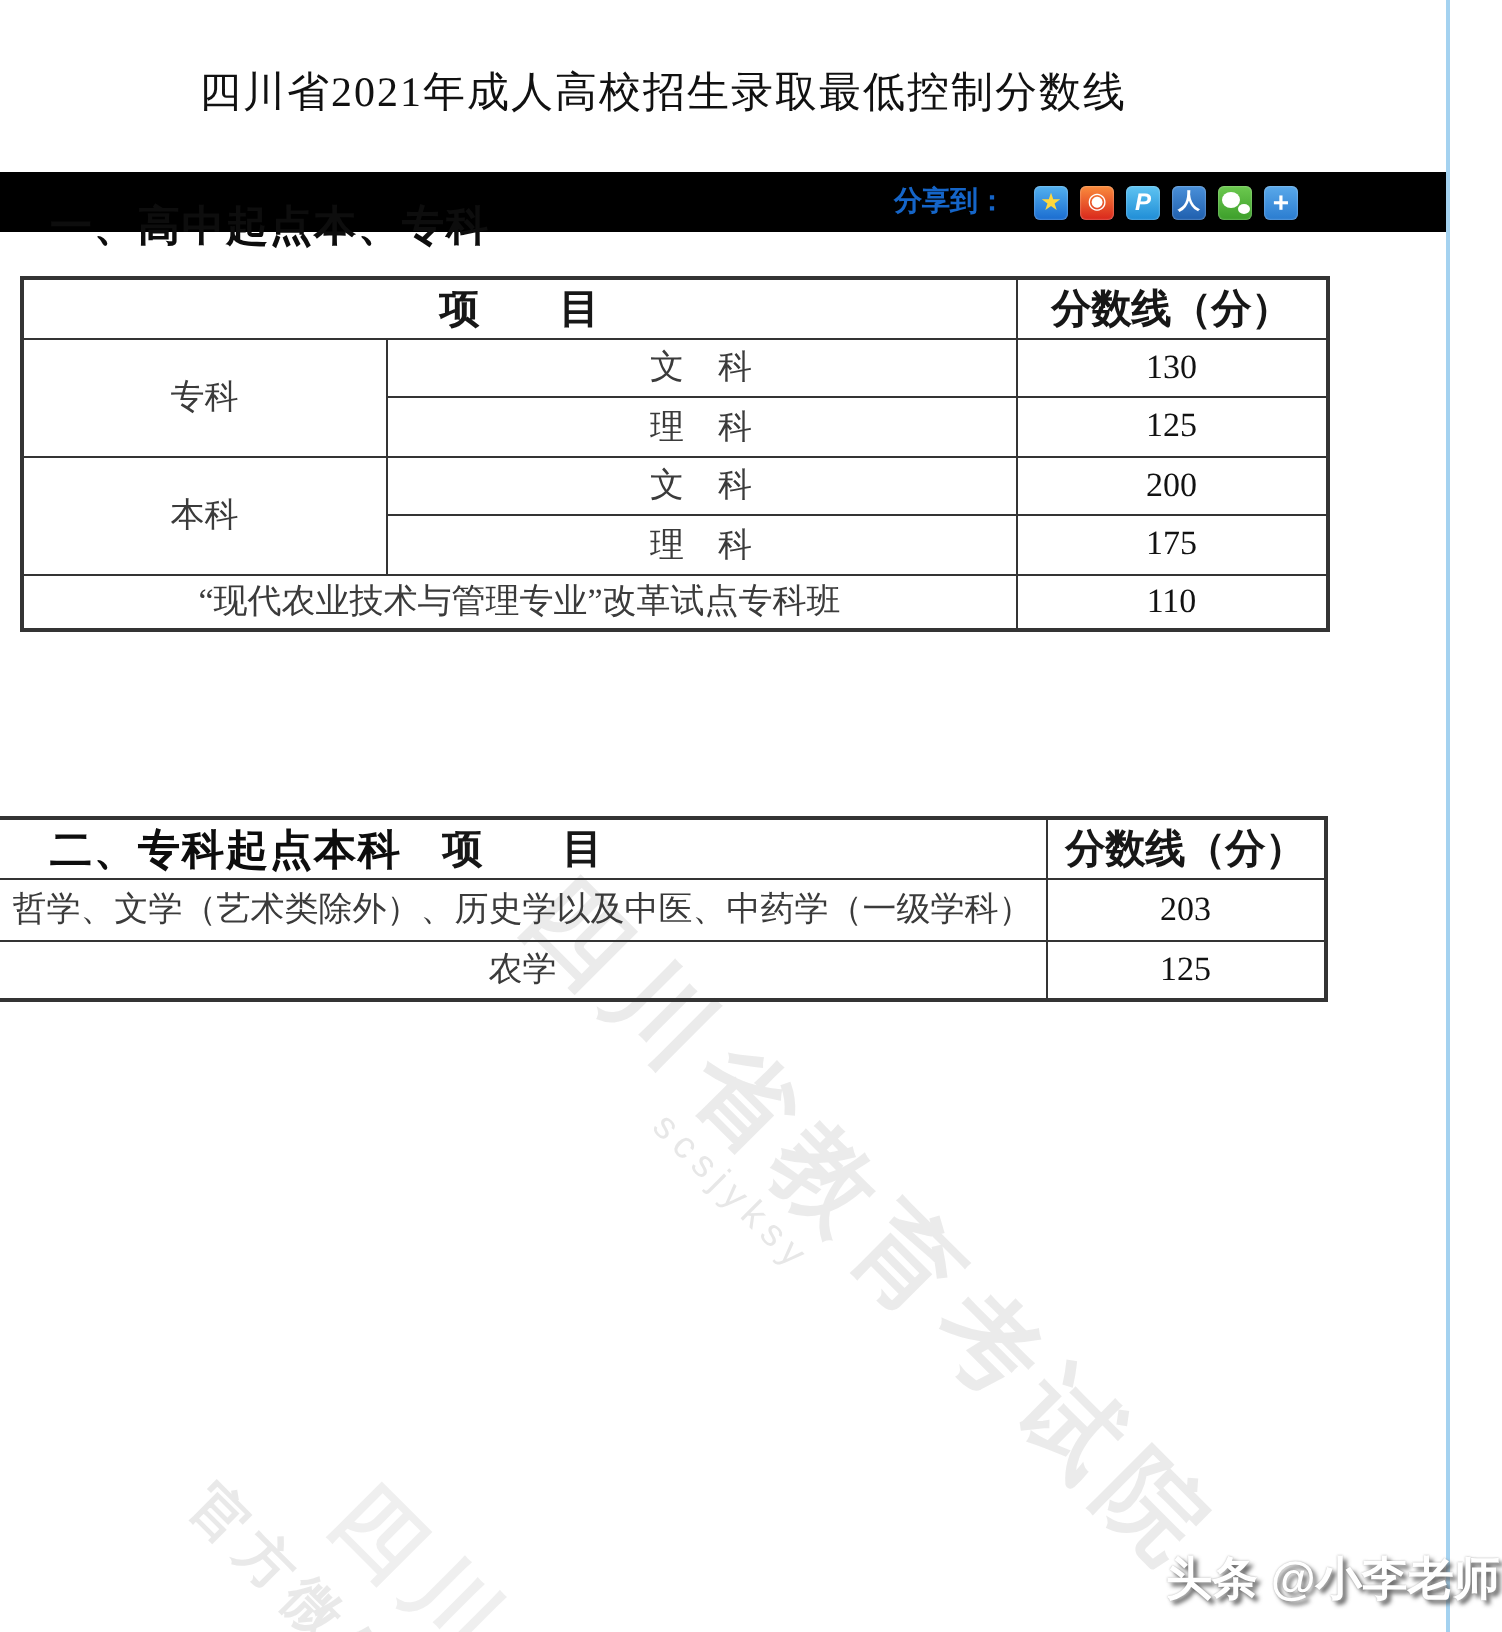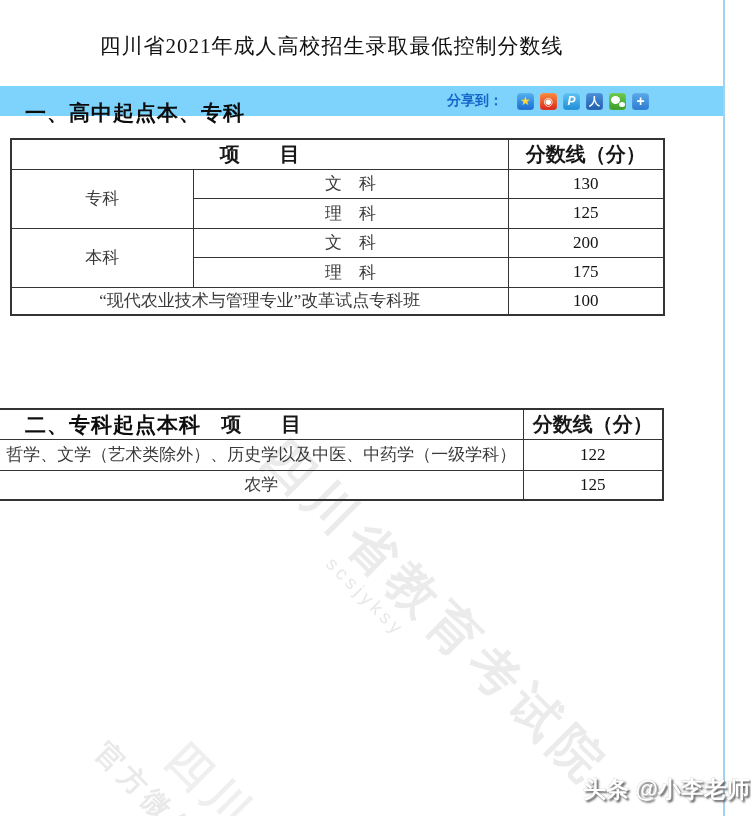--- a/index.html
+++ b/index.html
@@ -4,21 +4,21 @@
 <style>
   html,body{margin:0;padding:0;background:#fff;}
   .page{position:relative;width:751px;height:816px;overflow:hidden;background:#ffffff;
         font-family:"Liberation Serif","DejaVu Serif",serif;color:#222;}
 
   .blue-line{position:absolute;left:723px;top:0;width:2px;height:816px;background:#a4d2f0;}
 
   .doc-title{position:absolute;left:0;top:32px;width:663px;text-align:center;
              font-size:21px;font-weight:normal;color:#111;letter-spacing:1px;}
 
-  .share-bar{position:absolute;left:0;top:86px;width:725px;height:30px;background:#7dd3fc;
+  .share-bar{position:absolute;left:0;top:86px;width:725px;height:30px;background:#000000;
              display:flex;align-items:center;justify-content:flex-end;padding-right:76px;box-sizing:border-box;}
   .share-label{font-family:"Liberation Sans","DejaVu Sans",sans-serif;font-size:14px;font-weight:bold;
                color:#1565c8;margin-right:8px;}
   .share-icon{width:17px;height:17px;border-radius:3px;margin-left:6px;position:relative;
               display:flex;align-items:center;justify-content:center;cursor:pointer;
               font-family:"Liberation Sans","DejaVu Sans",sans-serif;box-shadow:inset 0 0 1px rgba(255,255,255,.6);}
   .ic-qzone{background:linear-gradient(#53b1ef,#1a6cd0);color:#ffd83d;font-size:12px;line-height:1;}
   .ic-weibo{background:linear-gradient(#fa8c3c,#d9261c);color:#fff;font-size:11px;line-height:1;}
   .ic-peng{background:linear-gradient(#5fc4f2,#1f8dd6);color:#fff;font-size:12px;font-weight:bold;font-style:italic;line-height:1;}
   .ic-renren{background:linear-gradient(#4a90d9,#1f5fae);color:#fff;font-size:11px;font-weight:bold;line-height:1;}
@@ -103,40 +103,40 @@
       <td rowspan="2">本科</td>
       <td>文　科</td>
       <td class="score">200</td>
     </tr>
     <tr style="height:30px">
       <td>理　科</td>
       <td class="score">175</td>
     </tr>
     <tr style="height:28px">
       <td colspan="2">“现代农业技术与管理专业”改革试点专科班</td>
-      <td class="score">100</td>
+      <td class="score">110</td>
     </tr>
   </tbody>
     </table>
 
   <div class="sec-heading h2pos">二、专科起点本科</div>
 
   <table class="t2">
     <colgroup>
         <col style="width:523px">
         <col style="width:140px">
       </colgroup>
     <tbody>
         <tr style="height:30px">
       <td class="th">项　　目</td>
       <td class="th">分数线（分）</td>
     </tr>
     <tr style="height:31px">
       <td>哲学、文学（艺术类除外）、历史学以及中医、中药学（一级学科）</td>
-      <td class="score">122</td>
+      <td class="score">203</td>
     </tr>
     <tr style="height:30px">
       <td>农学</td>
       <td class="score">125</td>
     </tr>
   </tbody>
     </table>
 
   <div class="watermark wm1">
     <span>四川省教育考试院</span>

